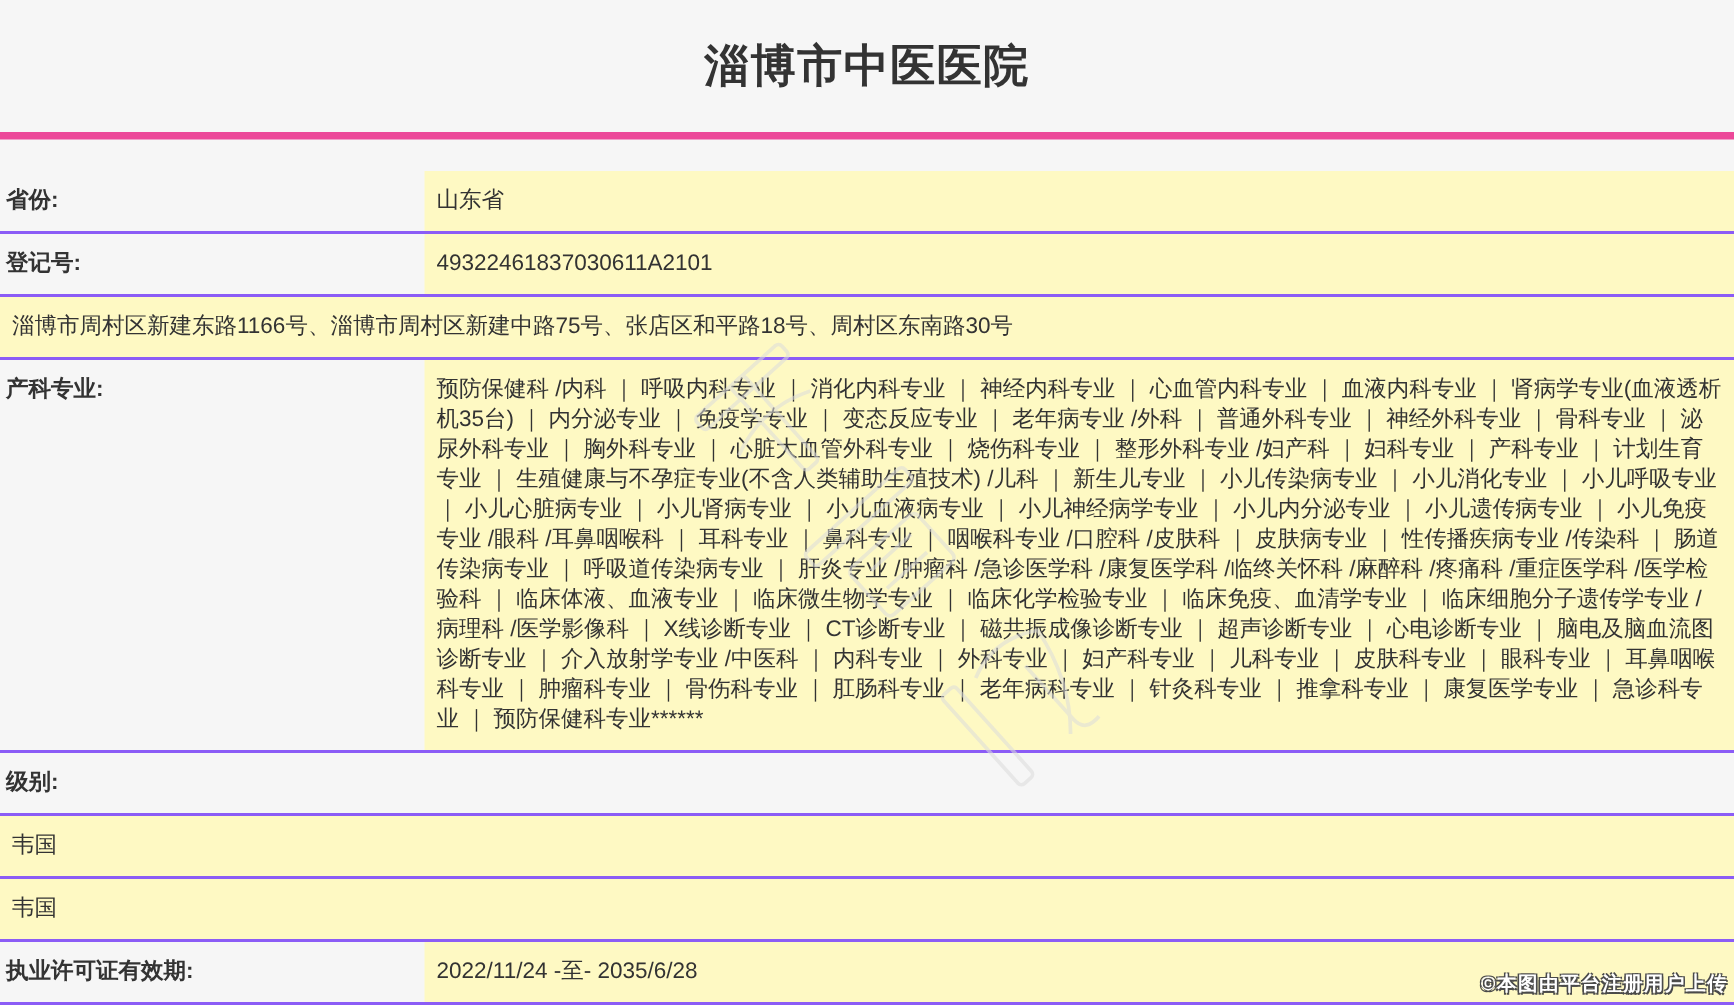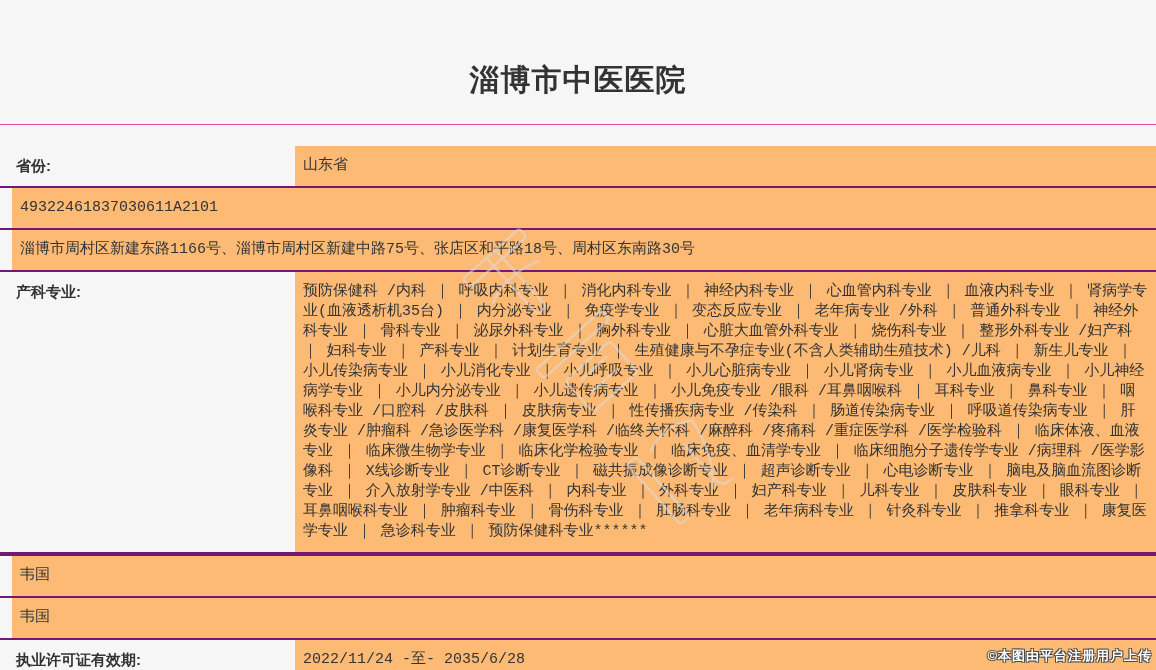--- a/index.html
+++ b/index.html
@@ -13,58 +13,55 @@
     width:1156px;
     height:670px;
     overflow:hidden;
     background:#f6f6f6;
   }
   .header{
     height:88px;
     display:flex;
     align-items:center;
     justify-content:center;
-    border-bottom:1px solid #ec4899;
-    margin-top:36px;
+    border-bottom:5px solid #ec4899;
   }
   .page-title{
     margin:0;
     font-size:30px;
     font-weight:600;
     letter-spacing:1px;
     color:#333333;
   }
   .info-table{
     margin-top:21px;
     position:relative;
     z-index:2;
   }
   .row{
     display:flex;
-    border-bottom:2px solid #701a75;
-    padding-left:12px;
+    border-bottom:2px solid #8b5cf6;
   }
   .cell-label{
     width:283px;
     flex:none;
     box-sizing:border-box;
     padding:10px 10px 10px 4px;
     font-size:15px;
     line-height:20px;
     font-weight:bold;
   }
   .cell-value{
     flex:1;
     box-sizing:border-box;
-    background:#fdba74;
+    background:#fef9c3;
     padding:10px 8px;
     font-size:15px;
     line-height:20px;
     word-break:break-all;
-    font-family:Liberation Mono, monospace;
   }
   
   .diagonal-watermark{
     position:absolute;
     left:430px;
     top:160px;
     width:340px;
     height:430px;
     z-index:3;
     pointer-events:none;
@@ -96,33 +93,35 @@
 
   <div class="info-table">
 
     <div class="row">
       <div class="cell-label">省份:</div>
       <div class="cell-value">山东省</div>
     </div>
 
 
     <div class="row">
+      <div class="cell-label">登记号:</div>
       <div class="cell-value">49322461837030611A2101</div>
     </div>
 
     <div class="row">
       <div class="cell-value">淄博市周村区新建东路1166号、淄博市周村区新建中路75号、张店区和平路18号、周村区东南路30号</div>
     </div>
 
     <div class="row">
       <div class="cell-label">产科专业:</div>
       <div class="cell-value">预防保健科 /内科 ｜ 呼吸内科专业 ｜ 消化内科专业 ｜ 神经内科专业 ｜ 心血管内科专业 ｜ 血液内科专业 ｜ 肾病学专业(血液透析机35台) ｜ 内分泌专业 ｜ 免疫学专业 ｜ 变态反应专业 ｜ 老年病专业 /外科 ｜ 普通外科专业 ｜ 神经外科专业 ｜ 骨科专业 ｜ 泌尿外科专业 ｜ 胸外科专业 ｜ 心脏大血管外科专业 ｜ 烧伤科专业 ｜ 整形外科专业 /妇产科 ｜ 妇科专业 ｜ 产科专业 ｜ 计划生育专业 ｜ 生殖健康与不孕症专业(不含人类辅助生殖技术) /儿科 ｜ 新生儿专业 ｜ 小儿传染病专业 ｜ 小儿消化专业 ｜ 小儿呼吸专业 ｜ 小儿心脏病专业 ｜ 小儿肾病专业 ｜ 小儿血液病专业 ｜ 小儿神经病学专业 ｜ 小儿内分泌专业 ｜ 小儿遗传病专业 ｜ 小儿免疫专业 /眼科 /耳鼻咽喉科 ｜ 耳科专业 ｜ 鼻科专业 ｜ 咽喉科专业 /口腔科 /皮肤科 ｜ 皮肤病专业 ｜ 性传播疾病专业 /传染科 ｜ 肠道传染病专业 ｜ 呼吸道传染病专业 ｜ 肝炎专业 /肿瘤科 /急诊医学科 /康复医学科 /临终关怀科 /麻醉科 /疼痛科 /重症医学科 /医学检验科 ｜ 临床体液、血液专业 ｜ 临床微生物学专业 ｜ 临床化学检验专业 ｜ 临床免疫、血清学专业 ｜ 临床细胞分子遗传学专业 /病理科 /医学影像科 ｜ X线诊断专业 ｜ CT诊断专业 ｜ 磁共振成像诊断专业 ｜ 超声诊断专业 ｜ 心电诊断专业 ｜ 脑电及脑血流图诊断专业 ｜ 介入放射学专业 /中医科 ｜ 内科专业 ｜ 外科专业 ｜ 妇产科专业 ｜ 儿科专业 ｜ 皮肤科专业 ｜ 眼科专业 ｜ 耳鼻咽喉科专业 ｜ 肿瘤科专业 ｜ 骨伤科专业 ｜ 肛肠科专业 ｜ 老年病科专业 ｜ 针灸科专业 ｜ 推拿科专业 ｜ 康复医学专业 ｜ 急诊科专业 ｜ 预防保健科专业******</div>
     </div>
 
     <div class="row">
+      <div class="cell-label">级别:</div>
     </div>
 
     <div class="row">
       <div class="cell-value">韦国</div>
     </div>
 
     <div class="row">
       <div class="cell-value">韦国</div>
     </div>
 

